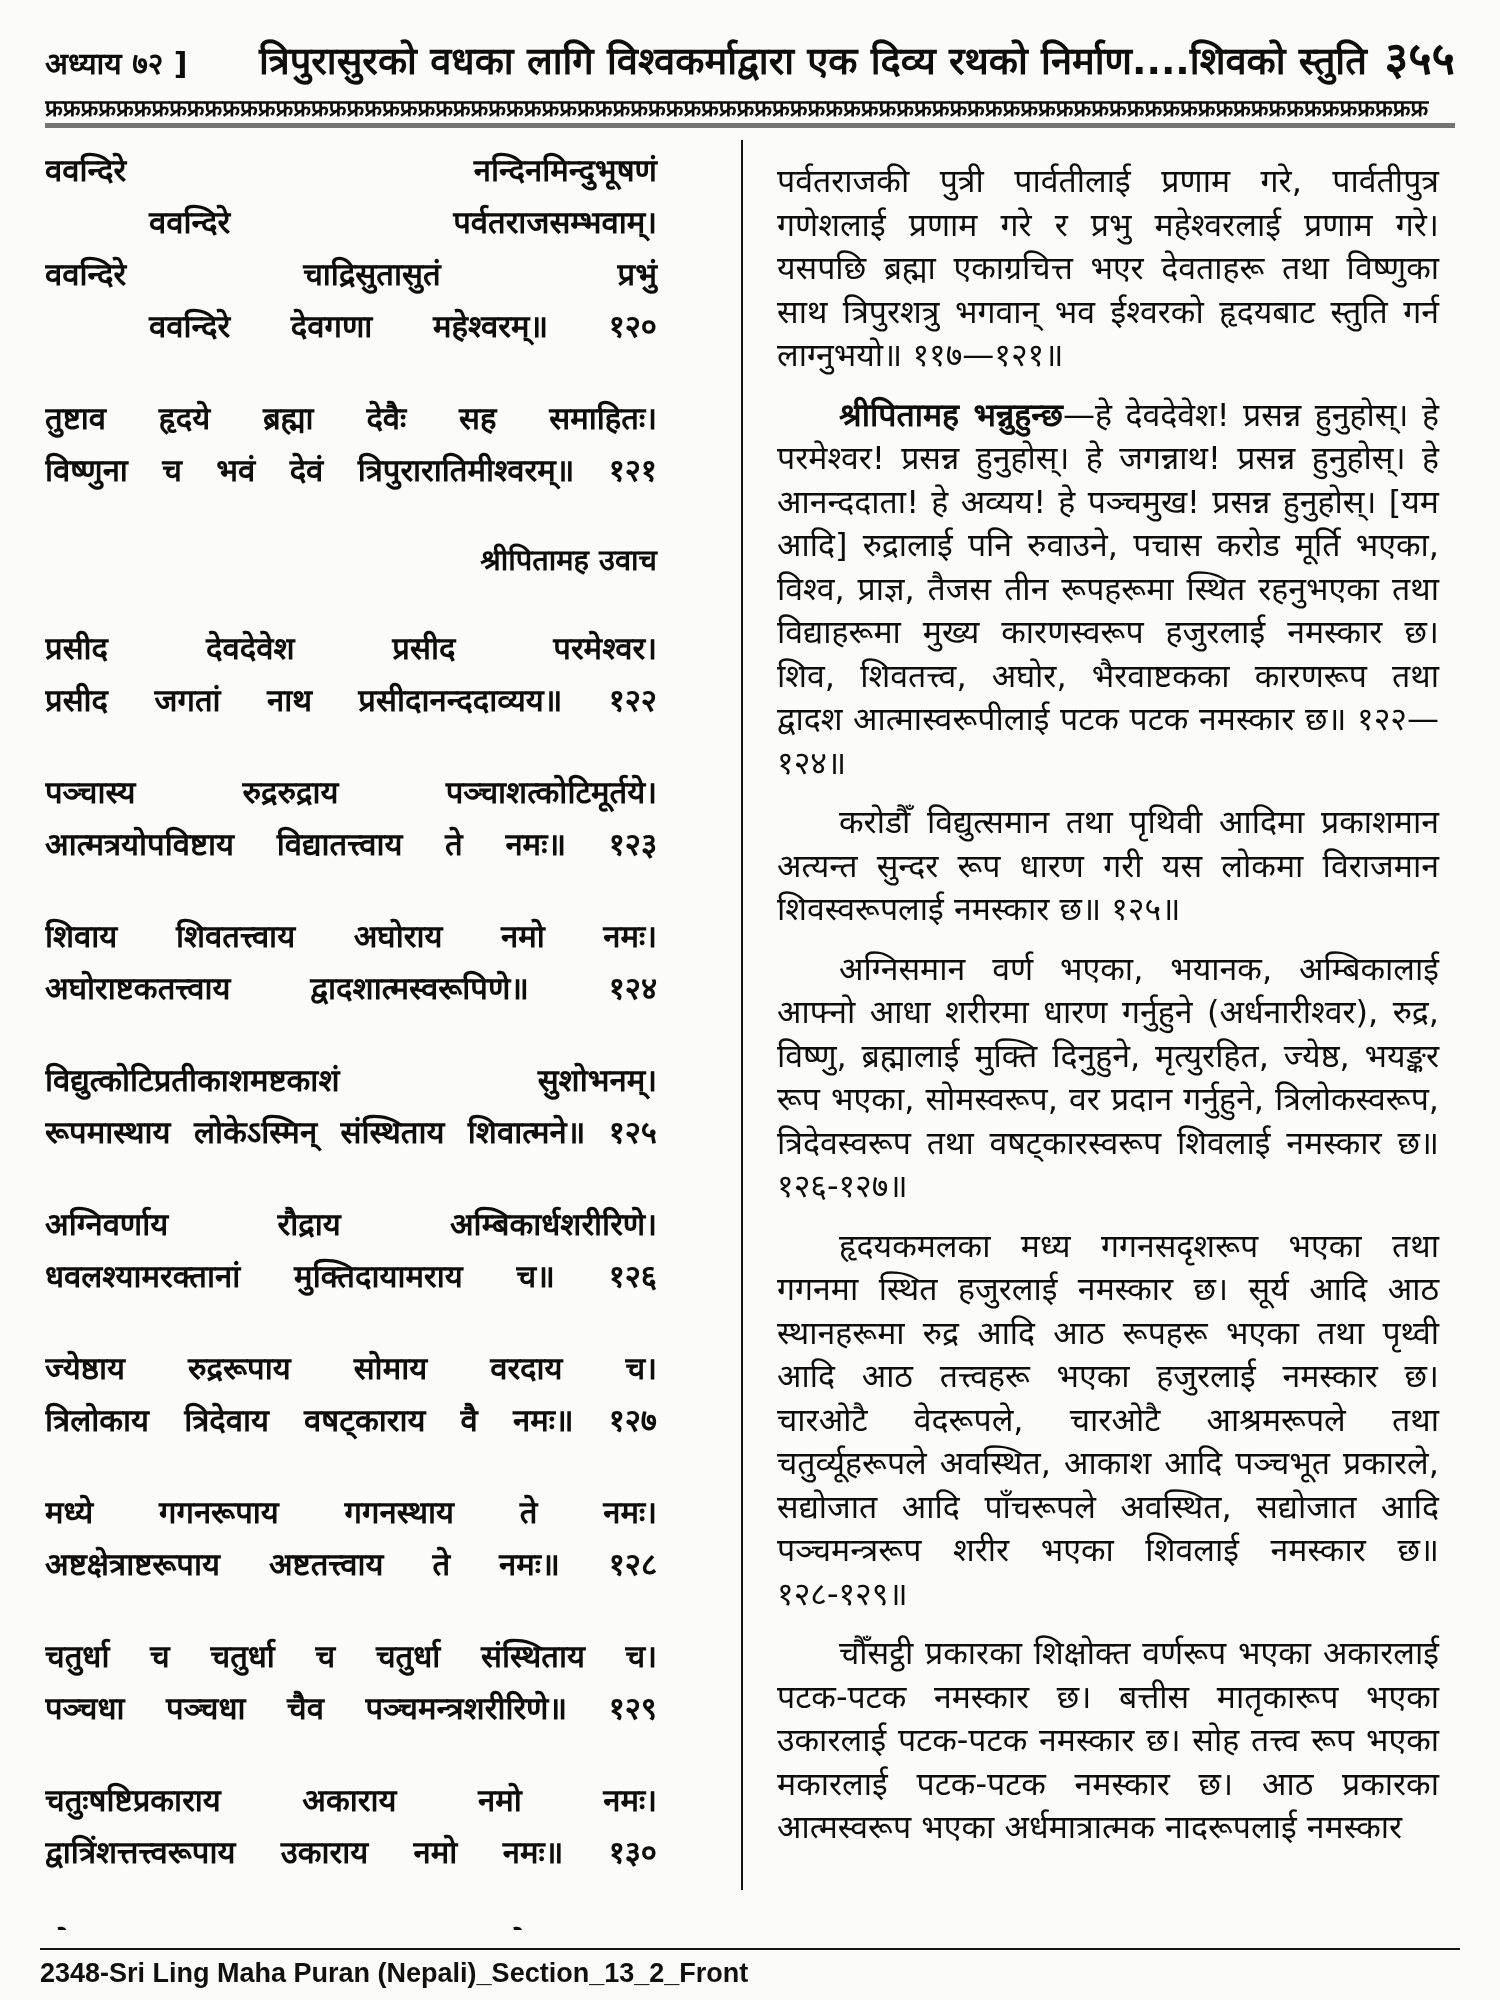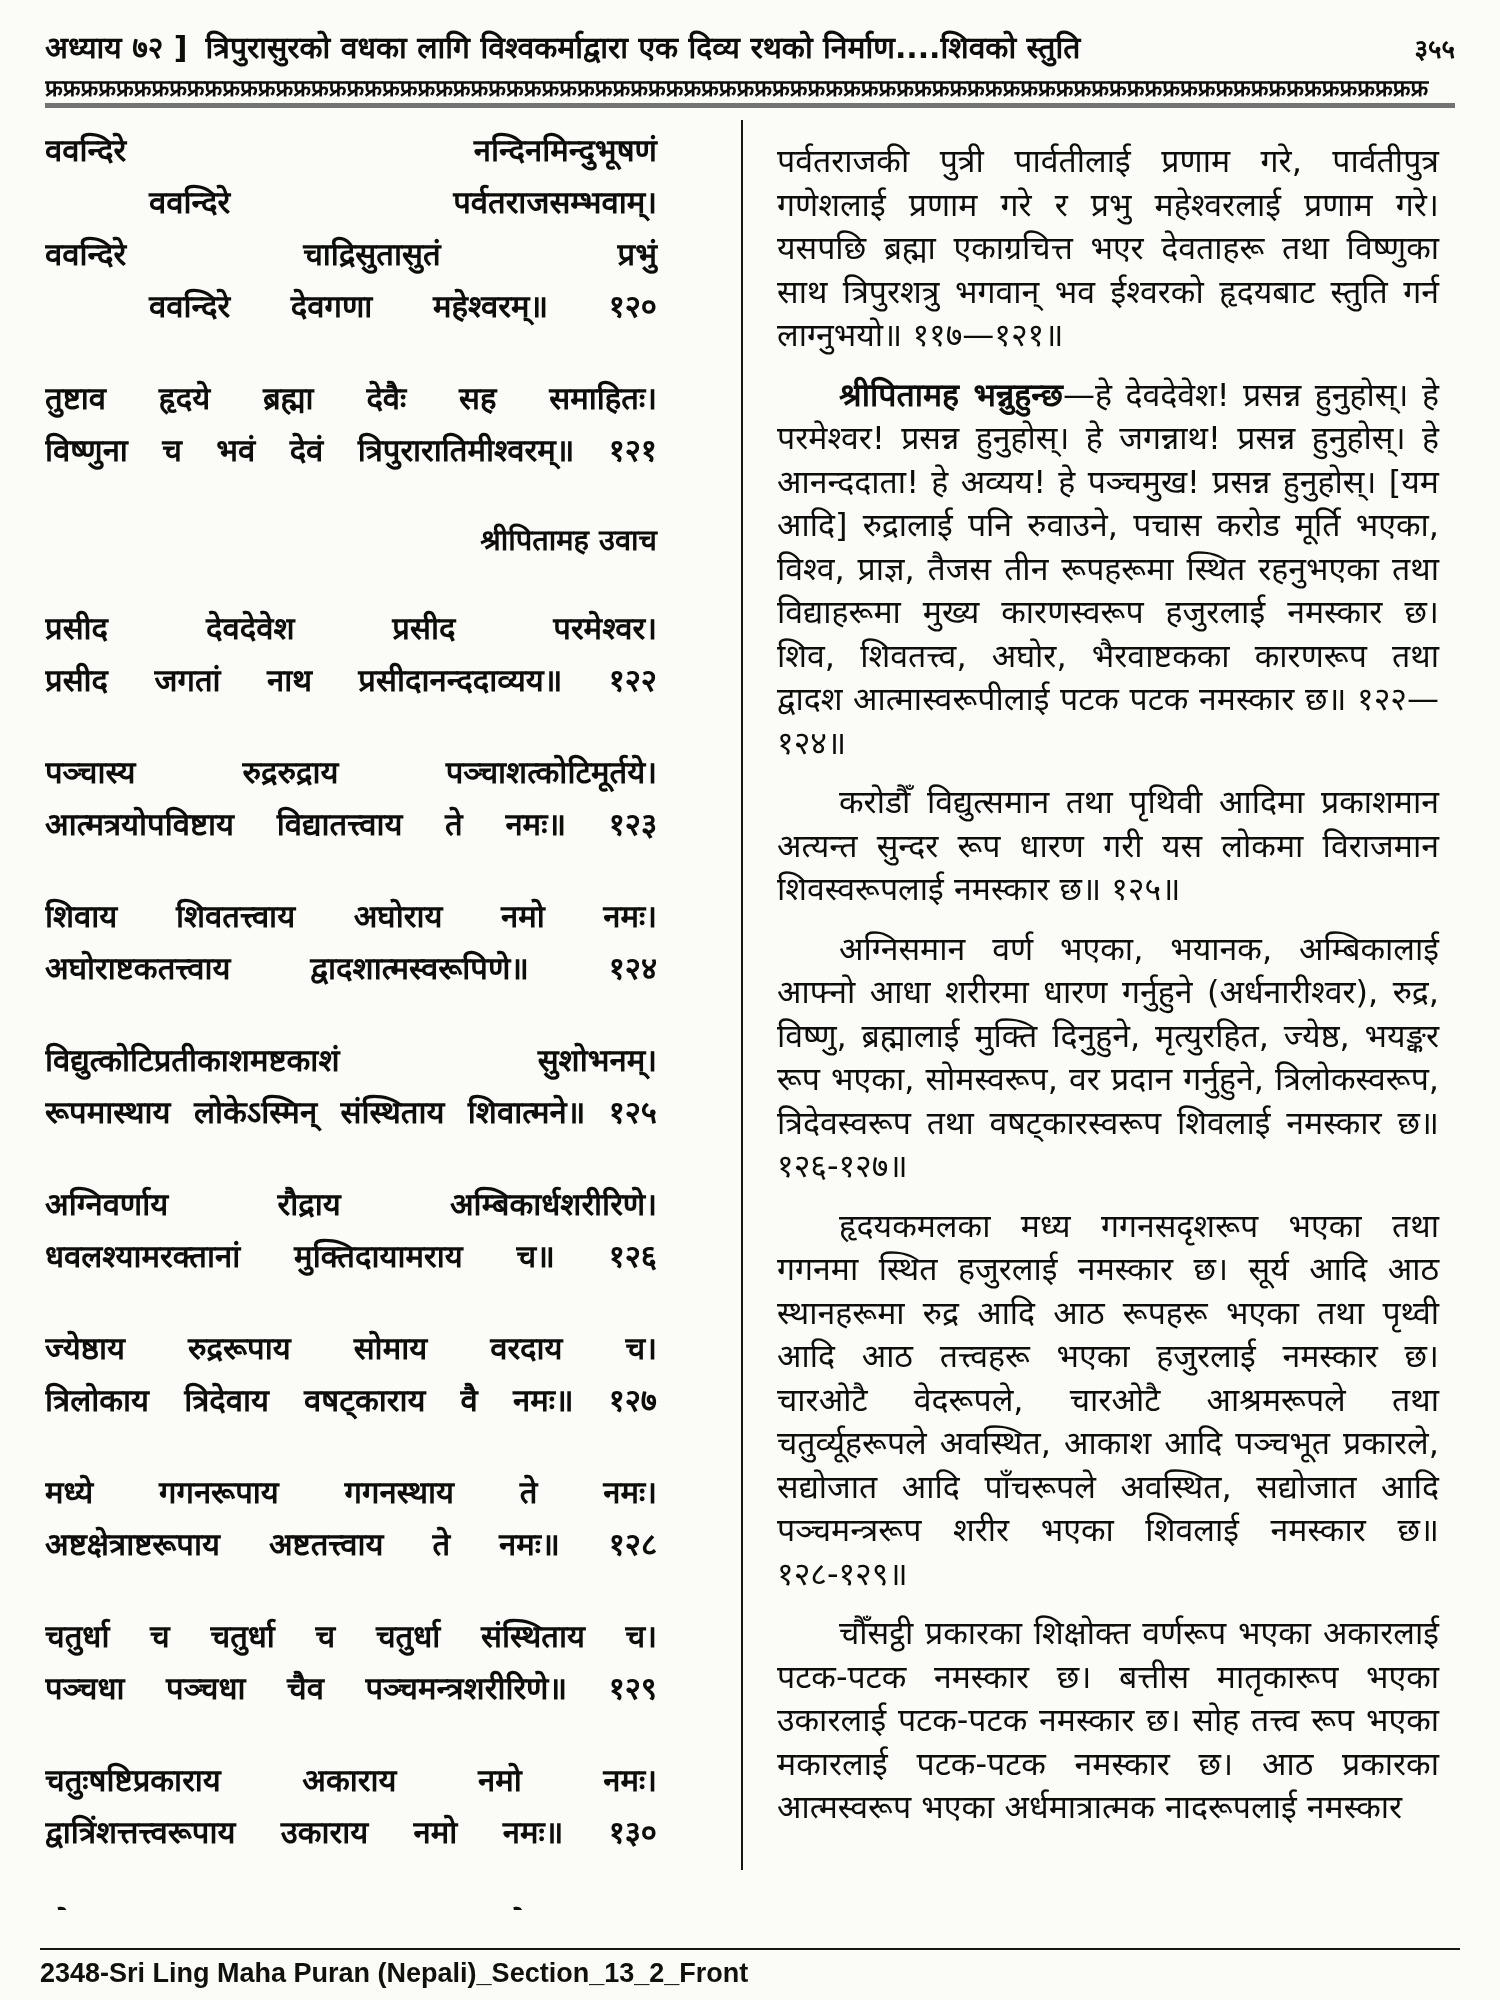--- a/index.html
+++ b/index.html
@@ -4,22 +4,22 @@
 <style>
   html,body{margin:0;padding:0;}
   body{
     width:1500px;height:2000px;overflow:hidden;
     background:#fbfbf8;color:#0e0d0b;
     font-family:"DejaVu Sans","Liberation Sans",sans-serif;
   }
   .page{position:relative;width:1500px;height:2000px;box-sizing:border-box;padding:26px 45px 0;}
   .page-header{display:flex;align-items:baseline;font-weight:bold;}
   .chapter{font-size:30px;white-space:nowrap;}
-  .title{flex:1;text-align:left;font-size:30px;padding:0 18px;white-space:nowrap;overflow:hidden;}
-  .pageno{font-size:26px;white-space:nowrap;}
+  .title{flex:1;text-align:right;font-size:38px;padding:0 18px;white-space:nowrap;overflow:hidden;}
+  .pageno{font-size:45px;white-space:nowrap;}
   .ornament{
     margin-top:8px;font-size:23px;line-height:1.15;letter-spacing:0px;
     white-space:nowrap;overflow:hidden;border-bottom:5px solid #737373;padding-bottom:2px;
     font-weight:bold;
   }
   .columns{display:flex;margin-top:2px;height:1800px;overflow:hidden;}
   .col-left{width:612px;padding-top:14px;box-sizing:border-box;}
   .divider{width:2px;background:#17150f;margin:10px 18px 40px 84px;}
   .col-right{flex:1;padding-top:14px;box-sizing:border-box;}
 

